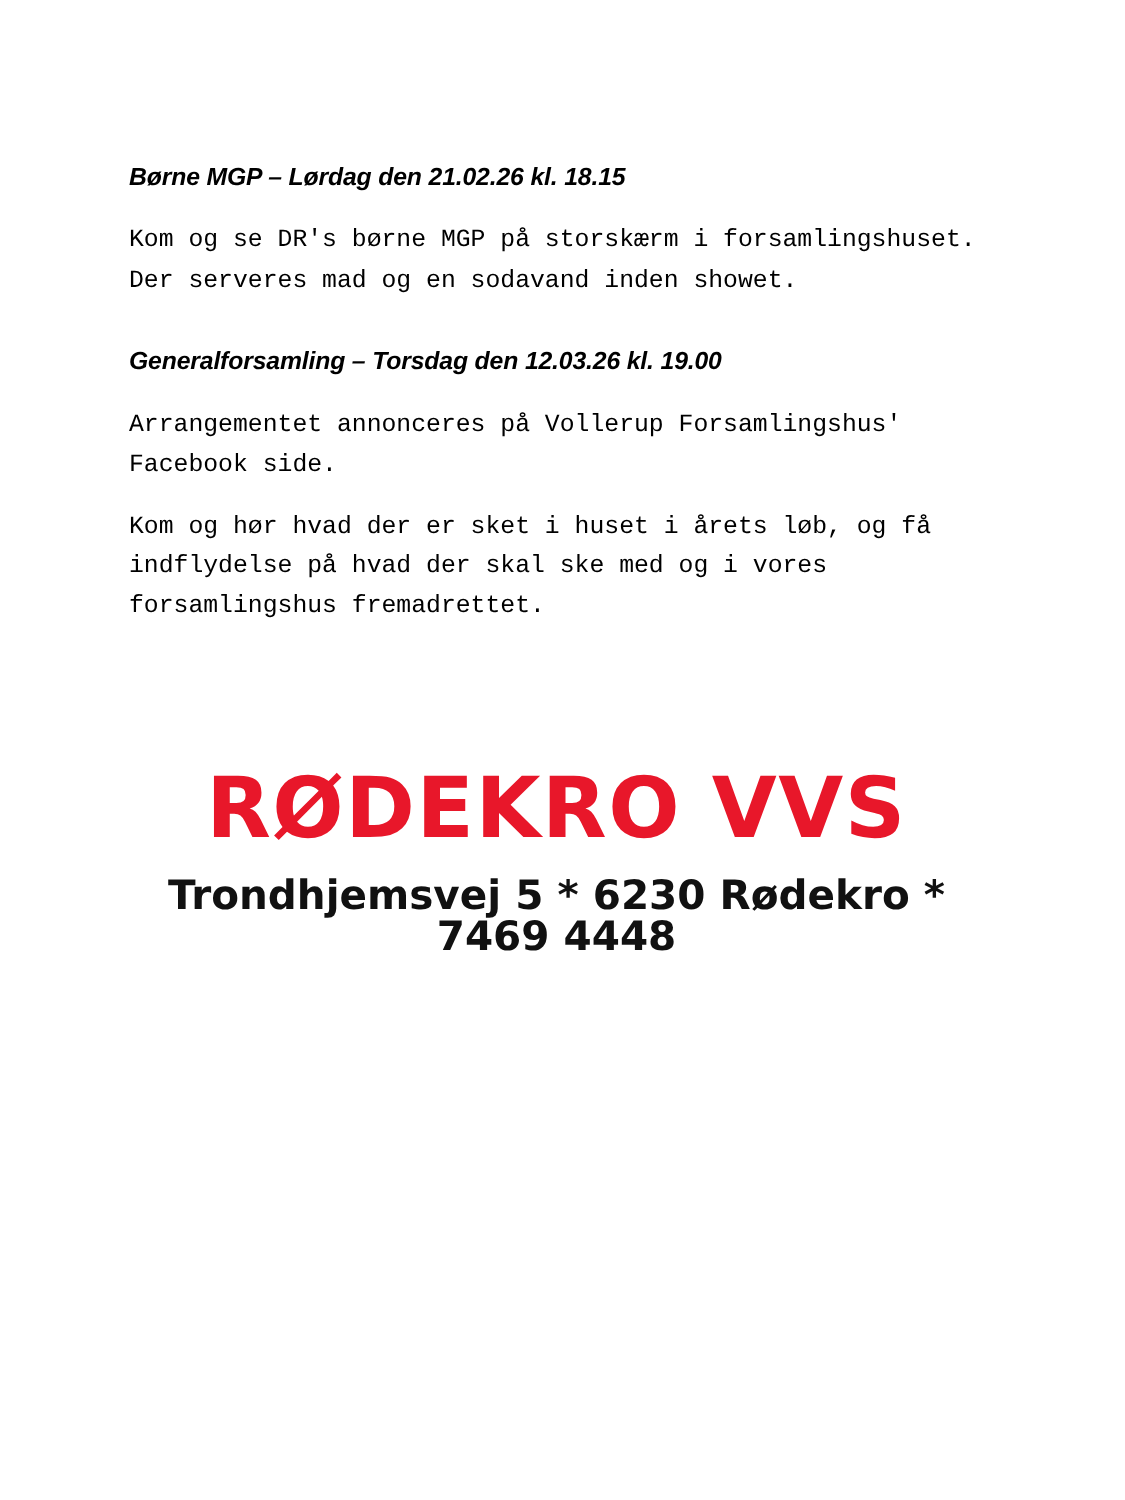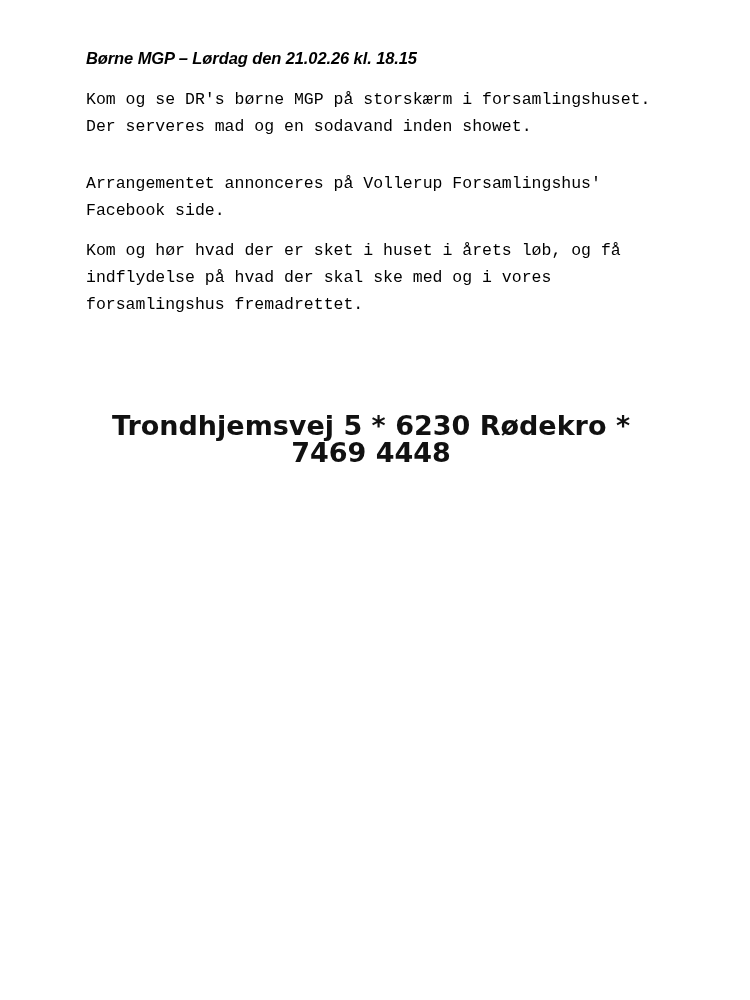--- a/index.html
+++ b/index.html
@@ -12,21 +12,21 @@
     background: #ffffff;
     font-family: "Liberation Sans", sans-serif;
     color: #000000;
     overflow: hidden;
   }
   .page {
     position: relative;
     width: 744px;
     height: 1000px;
     box-sizing: border-box;
-    padding: 48px 88px 0 86px;
+    padding: 108px 88px 0 86px;
   }
   .section-heading {
     font-weight: bold;
     font-style: italic;
     font-size: 16.5px;
     line-height: 1.3;
     margin: 0 0 18px 0;
     letter-spacing: -0.1px;
   }
   .para {
@@ -74,26 +74,28 @@
 
   <h2 class="section-heading">Børne MGP – Lørdag den 21.02.26 kl. 18.15</h2>
 
   <p class="para">Kom og se DR's børne MGP på storskærm i forsamlingshuset. Der serveres mad og en sodavand inden showet.</p>
 
 
 
 
   <div class="block-gap"></div>
 
+  <h2 class="section-heading">Generalforsamling – Torsdag den 12.03.26 kl. 19.00</h2>
 
   <p class="para">Arrangementet annonceres på Vollerup Forsamlingshus' Facebook side.</p>
 
   <p class="para">Kom og hør hvad der er sket i huset i årets løb, og få indflydelse på hvad der skal ske med og i vores forsamlingshus fremadrettet.</p>
 
 
   <div class="spacer-large"></div>
 
 
   <div class="logo-wrap">
+    <p class="logo-title">RØDEKRO VVS</p>
     <p class="logo-sub">Trondhjemsvej 5 * 6230 Rødekro * 7469 4448</p>
   </div>
 
 </div>
 
 </body></html>

